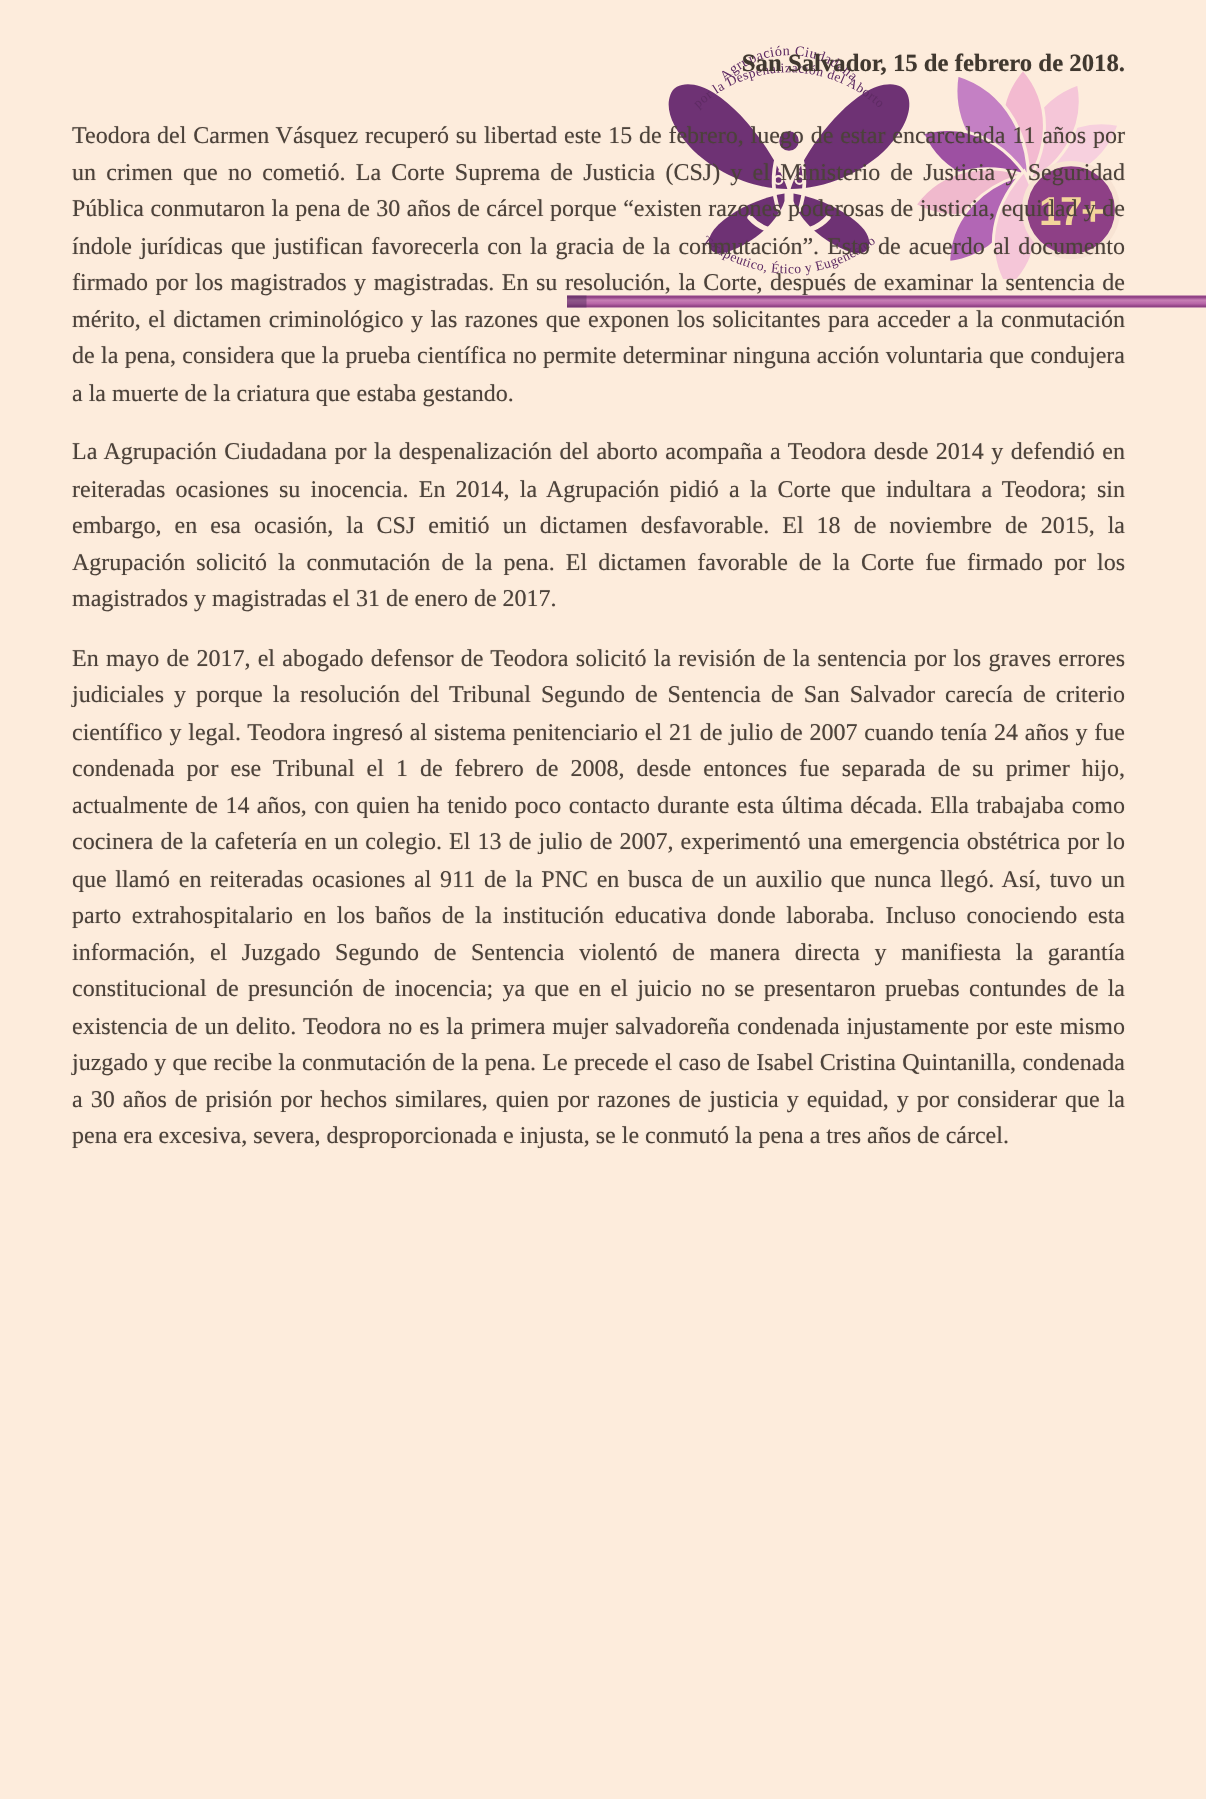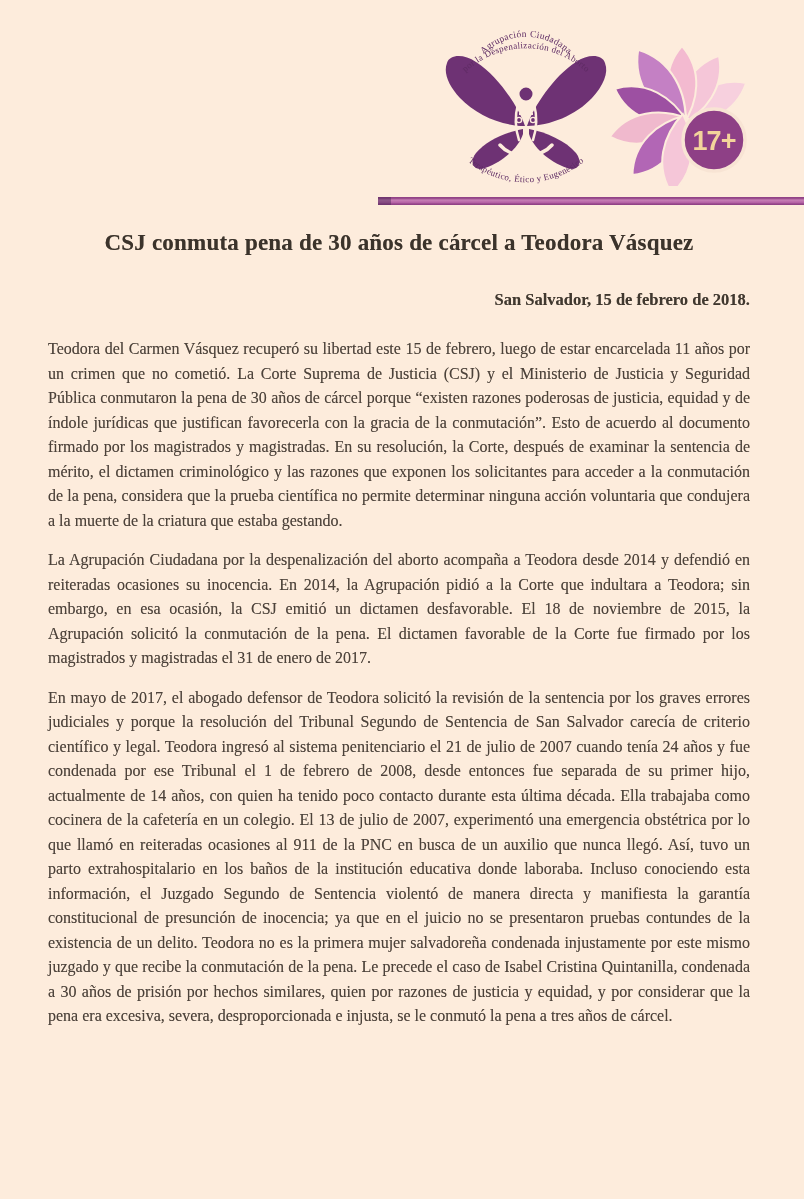--- a/index.html
+++ b/index.html
@@ -122,21 +122,20 @@
     </g>
     <g>
       <circle cx="104" cy="114" r="31" stroke="#f8e4d4" stroke-width="3.5" fill="#8e4086"></circle>
       <text class="badge-text" x="104" y="124" font-size="27" text-anchor="middle" fill="#f3d49b">17+</text>
     </g>
   </svg>
 
   <div class="divider"></div>
 
   <div class="content">
-    <h1 class="title">CSJ conmuta pena de 30 años de cárcel a Teodora Vásquez</h1>
     <div class="dateline">San Salvador, 15 de febrero de 2018.</div>
     <div class="body-text">
       <p>Teodora del Carmen Vásquez recuperó su libertad este 15 de febrero, luego de estar encarcelada 11 años por un crimen que no cometió. La Corte Suprema de Justicia (CSJ) y el Ministerio de Justicia y Seguridad Pública conmutaron la pena de 30 años de cárcel porque “existen razones poderosas de justicia, equidad y de índole jurídicas que justifican favorecerla con la gracia de la conmutación”. Esto de acuerdo al documento firmado por los magistrados y magistradas. En su resolución, la Corte, después de examinar la sentencia de mérito, el dictamen criminológico y las razones que exponen los solicitantes para acceder a la conmutación de la pena, considera que la prueba científica no permite determinar ninguna acción voluntaria que condujera a la muerte de la criatura que estaba gestando.</p>
       <p>La Agrupación Ciudadana por la despenalización del aborto acompaña a Teodora desde 2014 y defendió en reiteradas ocasiones su inocencia. En 2014, la Agrupación pidió a la Corte que indultara a Teodora; sin embargo, en esa ocasión, la CSJ emitió un dictamen desfavorable. El 18 de noviembre de 2015, la Agrupación solicitó la conmutación de la pena. El dictamen favorable de la Corte fue firmado por los magistrados y magistradas el 31 de enero de 2017.</p>
       <p>En mayo de 2017, el abogado defensor de Teodora solicitó la revisión de la sentencia por los graves errores judiciales y porque la resolución del Tribunal Segundo de Sentencia de San Salvador carecía de criterio científico y legal. Teodora ingresó al sistema penitenciario el 21 de julio de 2007 cuando tenía 24 años y fue condenada por ese Tribunal el 1 de febrero de 2008, desde entonces fue separada de su primer hijo, actualmente de 14 años, con quien ha tenido poco contacto durante esta última década. Ella trabajaba como cocinera de la cafetería en un colegio. El 13 de julio de 2007, experimentó una emergencia obstétrica por lo que llamó en reiteradas ocasiones al 911 de la PNC en busca de un auxilio que nunca llegó. Así, tuvo un parto extrahospitalario en los baños de la institución educativa donde laboraba. Incluso conociendo esta información, el Juzgado Segundo de Sentencia violentó de manera directa y manifiesta la garantía constitucional de presunción de inocencia; ya que en el juicio no se presentaron pruebas contundes de la existencia de un delito. Teodora no es la primera mujer salvadoreña condenada injustamente por este mismo juzgado y que recibe la conmutación de la pena. Le precede el caso de Isabel Cristina Quintanilla, condenada a 30 años de prisión por hechos similares, quien por razones de justicia y equidad, y por considerar que la pena era excesiva, severa, desproporcionada e injusta, se le conmutó la pena a tres años de cárcel.</p>
     </div>
   </div>
 
 </div>
 

